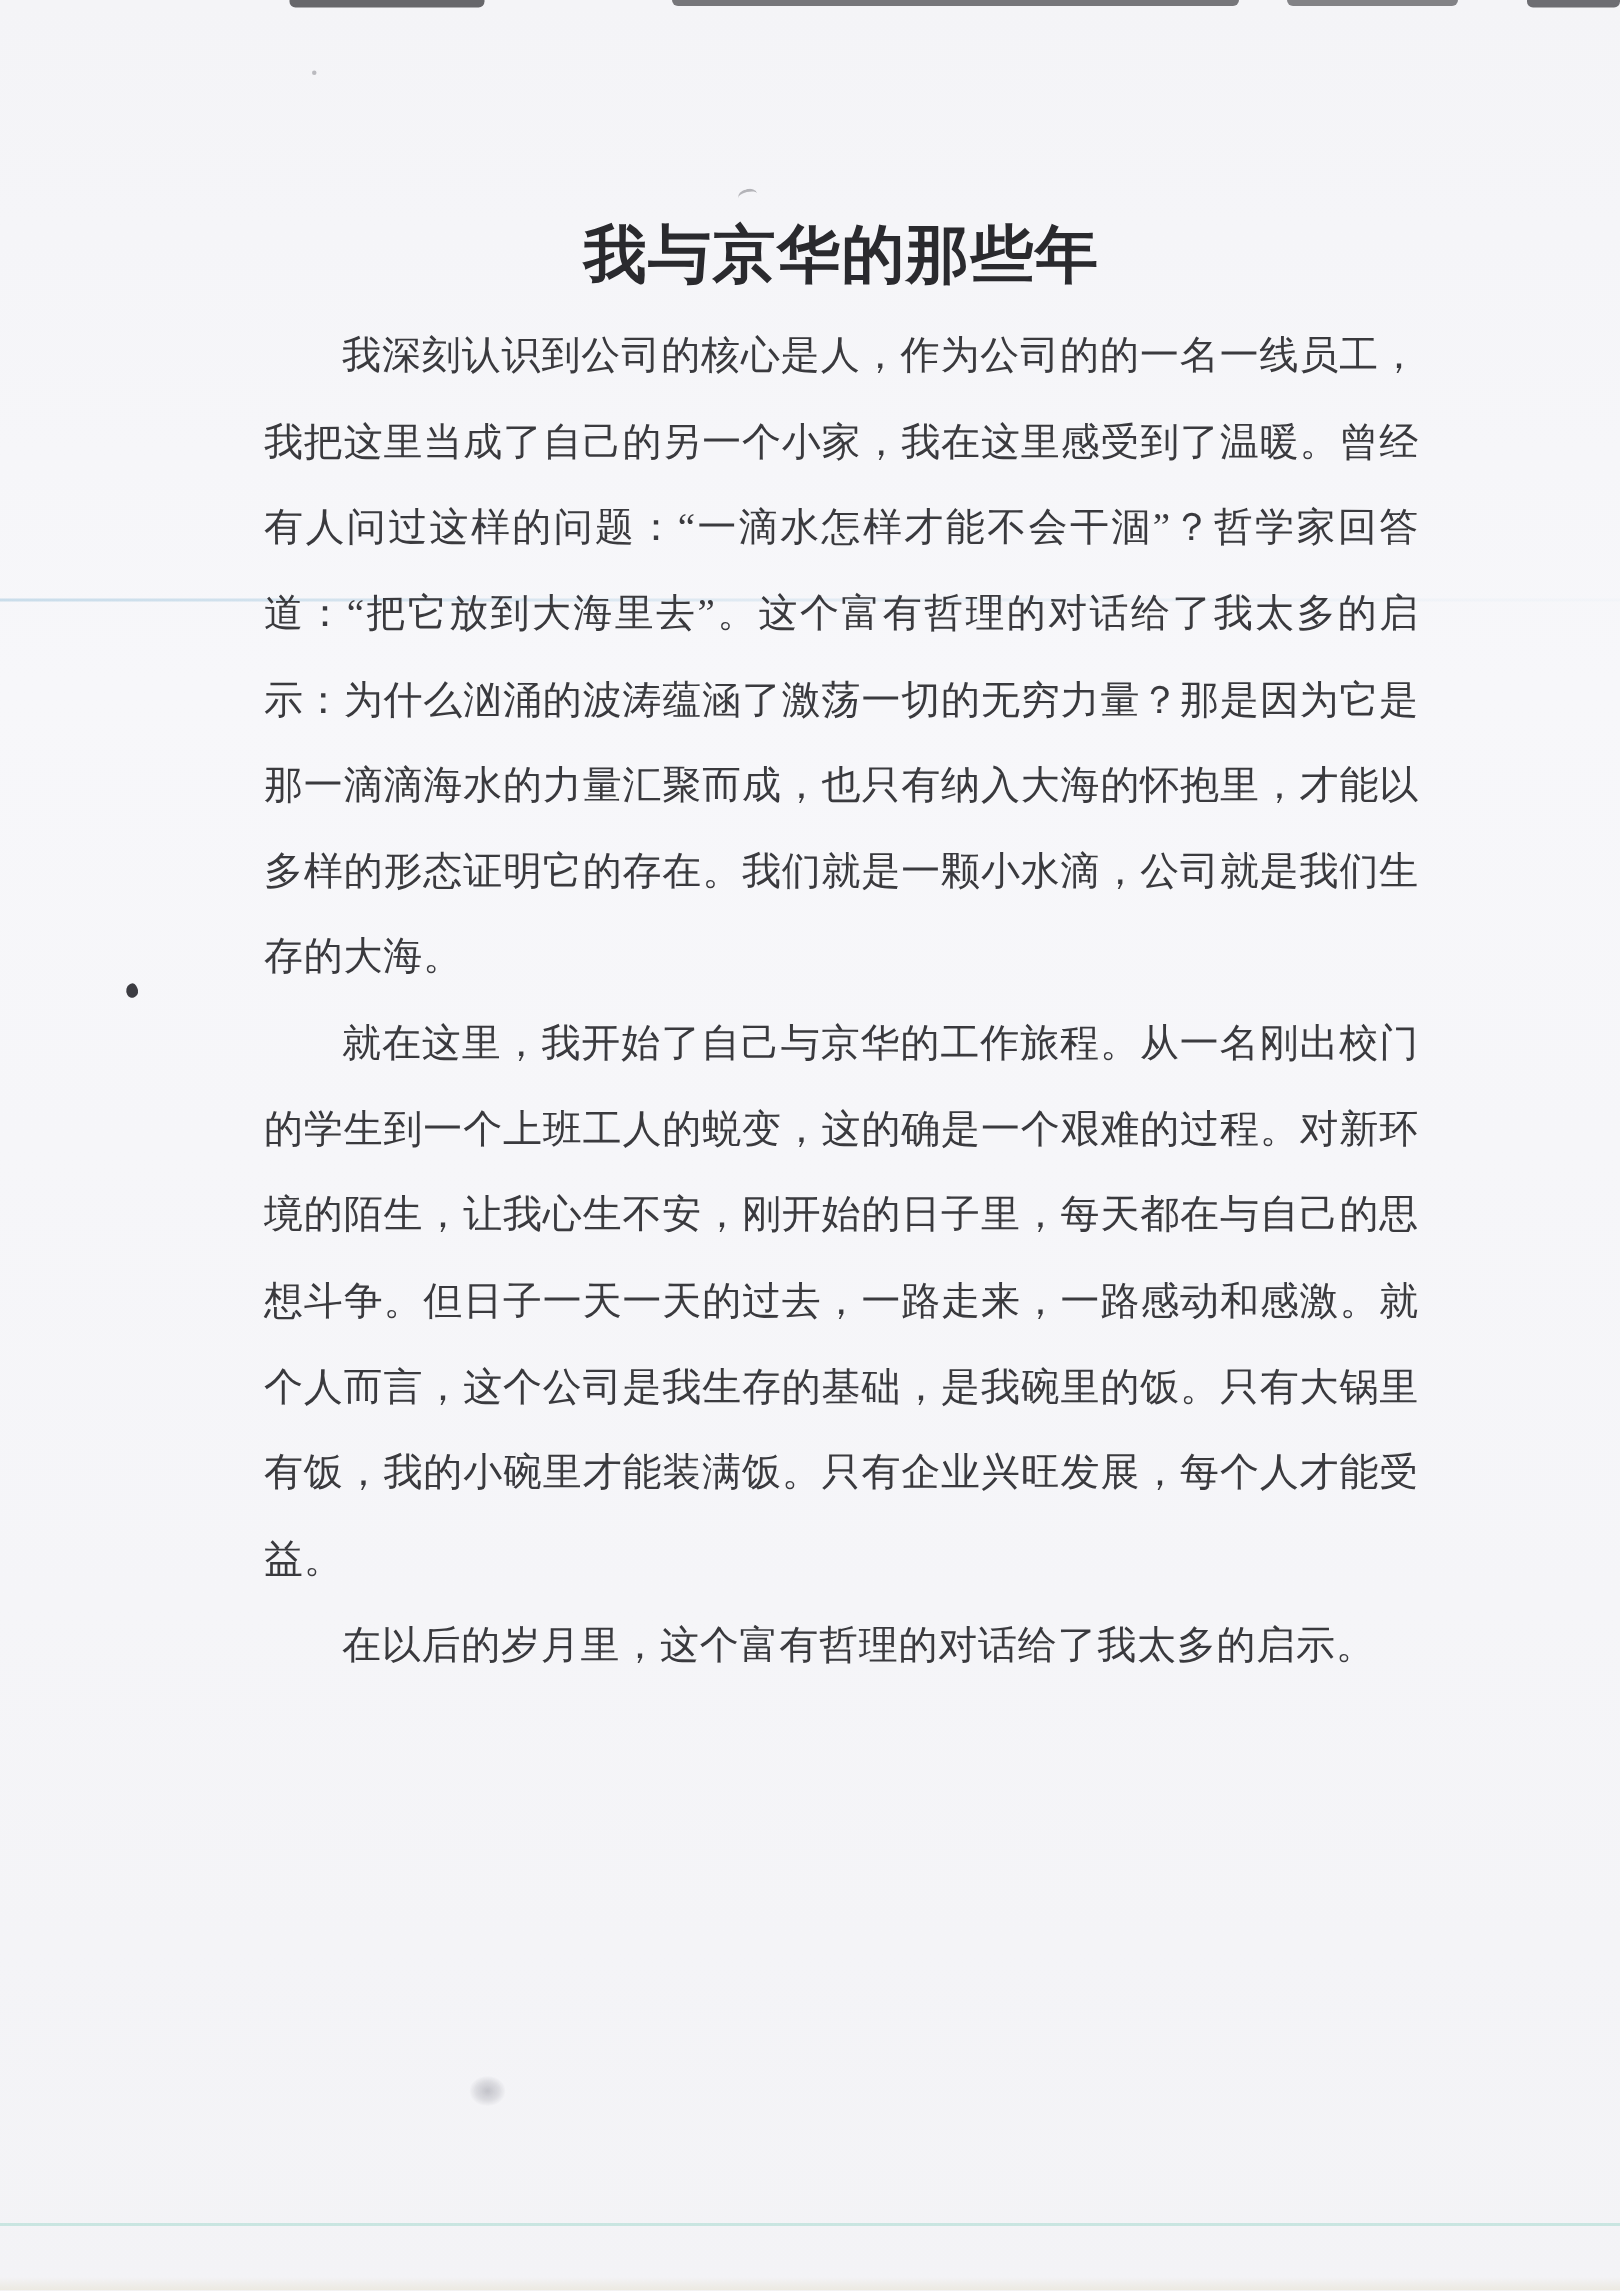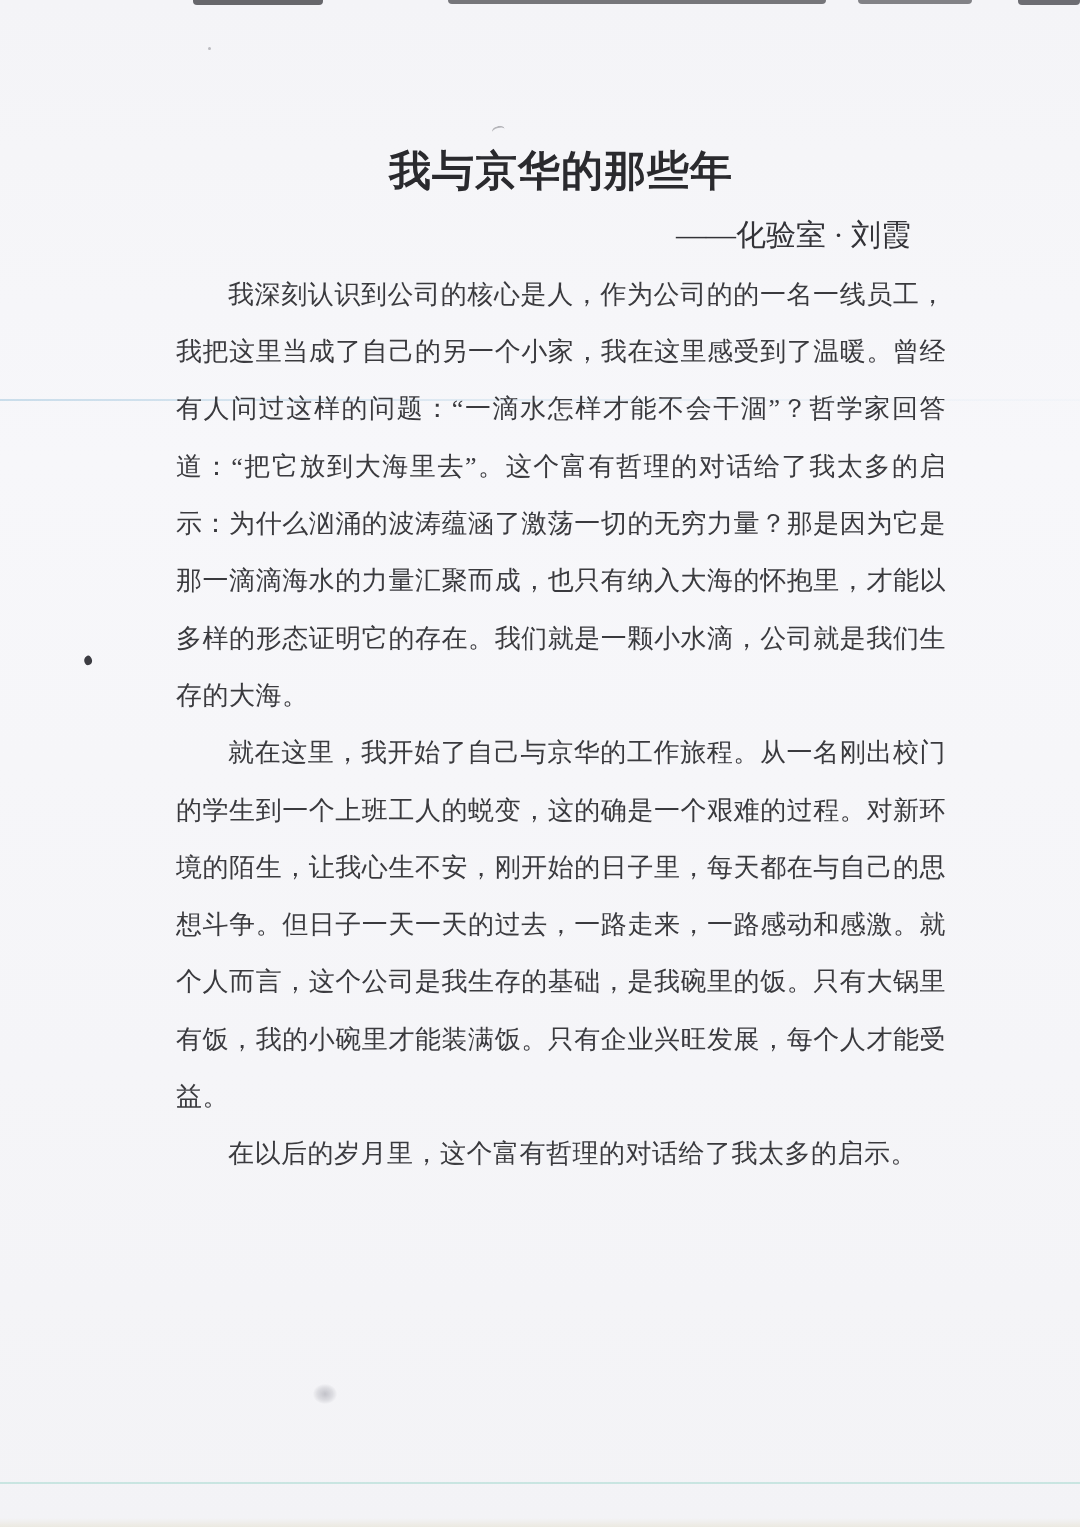--- a/index.html
+++ b/index.html
@@ -144,21 +144,20 @@
   <div class="edge e2"></div>
   <div class="edge e3"></div>
   <div class="edge e4"></div>
 
   <div class="dust"></div>
   <div class="pen-mark"></div>
   <div class="fold-line"></div>
 
   <div class="content">
     <h1 class="title">我与京华的那些年</h1>
-    <div class="byline">——化验室 · 刘霞</div>
     <div class="body-text">
       <p>我深刻认识到公司的核心是人，作为公司的的一名一线员工，我把这里当成了自己的另一个小家，我在这里感受到了温暖。曾经有人问过这样的问题：“一滴水怎样才能不会干涸”？哲学家回答道：“把它放到大海里去”。这个富有哲理的对话给了我太多的启示：为什么汹涌的波涛蕴涵了激荡一切的无穷力量？那是因为它是那一滴滴海水的力量汇聚而成，也只有纳入大海的怀抱里，才能以多样的形态证明它的存在。我们就是一颗小水滴，公司就是我们生存的大海。</p>
       <p>就在这里，我开始了自己与京华的工作旅程。从一名刚出校门的学生到一个上班工人的蜕变，这的确是一个艰难的过程。对新环境的陌生，让我心生不安，刚开始的日子里，每天都在与自己的思想斗争。但日子一天一天的过去，一路走来，一路感动和感激。就个人而言，这个公司是我生存的基础，是我碗里的饭。只有大锅里有饭，我的小碗里才能装满饭。只有企业兴旺发展，每个人才能受益。</p>
       <p>在以后的岁月里，这个富有哲理的对话给了我太多的启示。</p>
     </div>
   </div>
 
   <div class="ink-speck"></div>
   <div class="smudge"></div>
   <div class="scan-line-bottom"></div>

